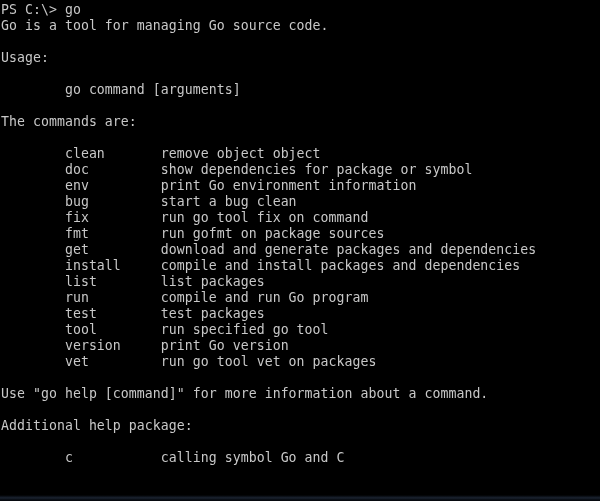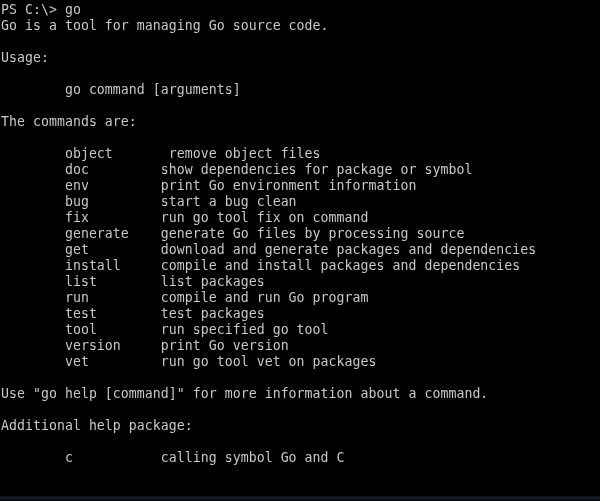--- a/index.html
+++ b/index.html
@@ -74,26 +74,26 @@
     <div class="line">PS C:\&gt; go</div>
     <div class="line">Go is a tool for managing Go source code.</div>
     <div class="line blank"></div>
     <div class="line">Usage:</div>
     <div class="line blank"></div>
     <div class="line">        go command [arguments]</div>
     <div class="line blank"></div>
     <div class="line">The commands are:</div>
     <div class="line blank"></div>
 
-    <div class="line">        object       remove object files</div>
+    <div class="line">        clean       remove object object</div>
     <div class="line">        doc         show dependencies for package or symbol</div>
     <div class="line">        env         print Go environment information</div>
     <div class="line">        bug         start a bug clean</div>
     <div class="line">        fix         run go tool fix on command</div>
-    <div class="line">        generate    generate Go files by processing source</div>
+    <div class="line">        fmt         run gofmt on package sources</div>
     <div class="line">        get         download and generate packages and dependencies</div>
     <div class="line">        install     compile and install packages and dependencies</div>
     <div class="line">        list        list packages</div>
     <div class="line">        run         compile and run Go program</div>
     <div class="line">        test        test packages</div>
     <div class="line">        tool        run specified go tool</div>
     <div class="line">        version     print Go version</div>
     <div class="line">        vet         run go tool vet on packages</div>
 
     <div class="line blank"></div>

